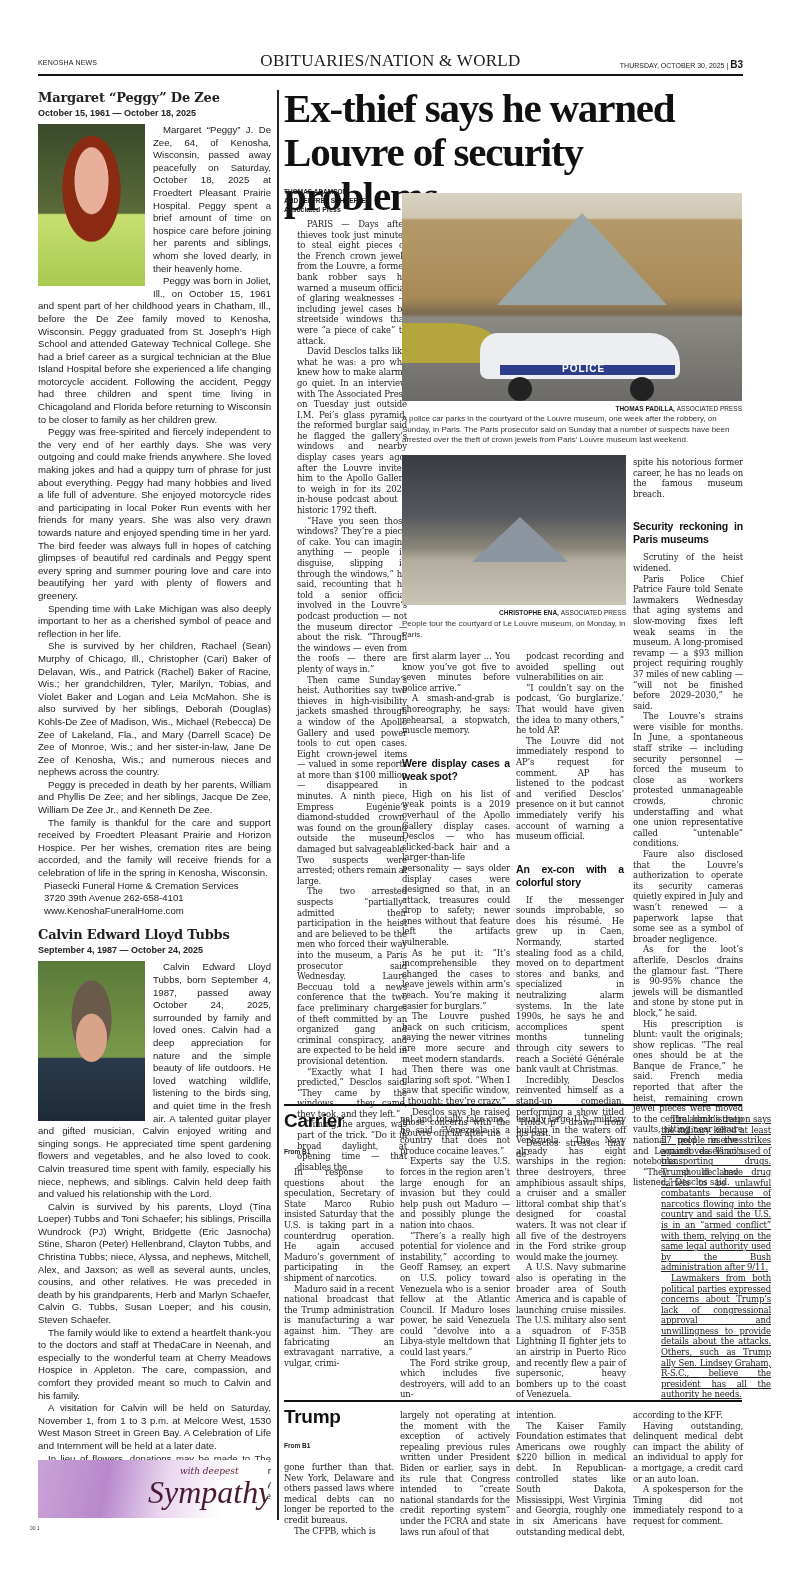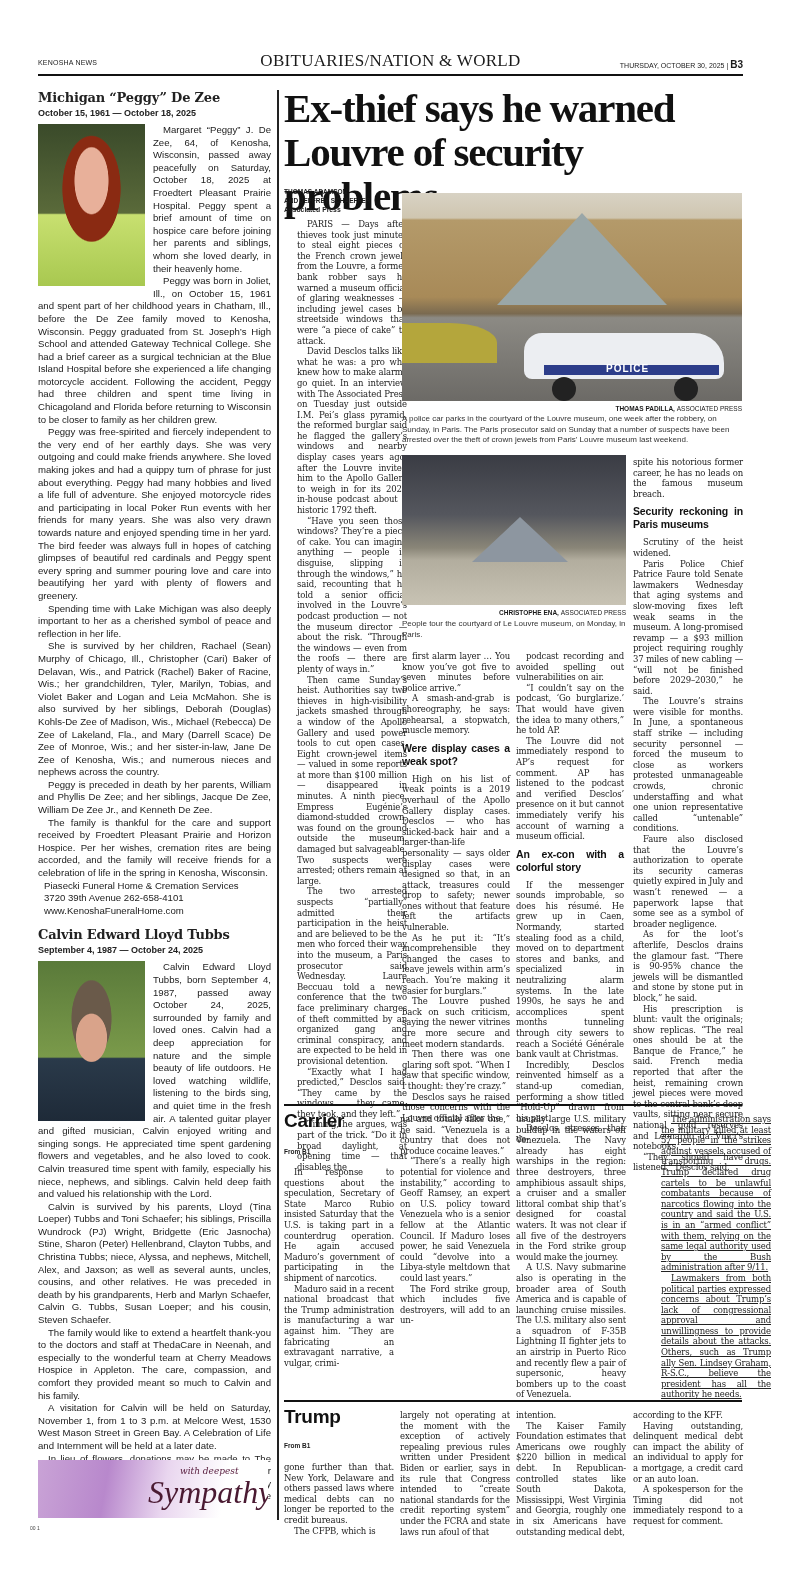--- a/index.html
+++ b/index.html
@@ -31,27 +31,27 @@
 
   .vrule { position: absolute; left: 277px; top: 90px; width: 1.5px; height: 1430px; background: #222; }
 
   
   .headline { position: absolute; left: 284px; top: 86px; width: 460px; font: 700 41px/44px "Liberation Serif", serif; letter-spacing: -1.2px; color: #111; }
   .byline { position: absolute; left: 284px; top: 187px; width: 110px; font: 700 6.5px/9px "Liberation Sans", sans-serif; }
   .byline .ap { font-size: 6.8px; }
   .body { font: 8.5px/10.6px "DejaVu Serif", serif; color: #222; text-align: justify; letter-spacing: -.15px; }
   .body p { text-indent: 10px; }
   .col { position: absolute; }
-  .subhead { font: 700 10.5px/13px "Liberation Sans", sans-serif; margin: 6px 0 6px; color: #111; }
+  .subhead { font: 700 10.5px/13px "Liberation Sans", sans-serif; margin: 21px 0 6px; color: #111; }
 
   .photo1 { position: absolute; left: 402px; top: 193px; width: 340px; height: 208px; overflow: hidden;
     background: linear-gradient(180deg, #d8d2c4 0%, #cfc6b0 12%, #b49a6a 13%, #a88a58 50%, #7a6a50 58%, #8c8a84 60%, #6c6a66 100%); }
   .pyramid { position: absolute; left: 95px; top: 20px; width: 0; height: 0; border-left: 85px solid transparent; border-right: 85px solid transparent; border-bottom: 92px solid #9aa7a8; }
   .hedge { position: absolute; left: 0; top: 130px; width: 95px; height: 40px; background: #b4a63c; border-radius: 0 50% 0 0; }
-  .police { position: absolute; left: 78px; top: 140px; width: 200px; height: 46px; background: #eceef2; border-radius: 18px 30px 8px 8px; margin-left: 44px; }
+  .police { position: absolute; left: 78px; top: 140px; width: 200px; height: 46px; background: #eceef2; border-radius: 18px 30px 8px 8px; }
   .police-stripe { position: absolute; left: 20px; top: 32px; width: 175px; height: 10px; background: #2d3d8a; }
   .police-text { position: absolute; left: 82px; top: 30px; font: 700 10px "Liberation Sans", sans-serif; color: #fff; letter-spacing: 1px; }
   .wheel { position: absolute; top: 44px; width: 24px; height: 24px; border-radius: 50%; background: #222; }
   .credit { position: absolute; font: 700 6.5px "Liberation Sans", sans-serif; text-align: right; }
   .credit span { font-weight: 400; }
   .caption { position: absolute; font: 8px/10.5px "Liberation Sans", sans-serif; color: #333; }
 
   .photo2 { position: absolute; left: 402px; top: 455px; width: 224px; height: 150px; overflow: hidden;
     background: linear-gradient(180deg, #3a3c44 0%, #55575e 40%, #8a8678 62%, #b2ad9e 70%, #c8c3b4 100%); }
   .pyramid2 { position: absolute; left: 70px; top: 62px; width: 0; height: 0; border-left: 48px solid transparent; border-right: 48px solid transparent; border-bottom: 45px solid #8d96a0; }
@@ -68,21 +68,21 @@
   <div class="mh-center">OBITUARIES/NATION &amp; WORLD</div>
   <span class="mh-right">
     <span>THURSDAY, OCTOBER 30, 2025</span>
     <span>|</span>
     <b>B3</b>
   </span>
 </div>
 
 <div class="obits">
   <div class="obit-block">
-    <div class="obit-name">Michigan “Peggy” De Zee</div>
+    <div class="obit-name">Margaret “Peggy” De Zee</div>
     <div class="obit-dates">October 15, 1961 — October 18, 2025</div>
     <div class="obit-photo photo-peggy"></div>
     <div class="obit-text">
       <p>Margaret “Peggy” J. De Zee, 64, of Kenosha, Wisconsin, passed away peacefully on Saturday, October 18, 2025 at Froedtert Pleasant Prairie Hospital. Peggy spent a brief amount of time on hospice care before joining her parents and siblings, whom she loved dearly, in their heavenly home.</p>
       <p>Peggy was born in Joliet, Ill., on October 15, 1961 and spent part of her childhood years in Chatham, Ill., before the De Zee family moved to Kenosha, Wisconsin. Peggy graduated from St. Joseph’s High School and attended Gateway Technical College. She had a brief career as a surgical technician at the Blue Island Hospital before she experienced a life changing motorcycle accident. Following the accident, Peggy had three children and spent time living in Chicagoland and Florida before returning to Wisconsin to be closer to family as her children grew.</p>
       <p>Peggy was free-spirited and fiercely independent to the very end of her earthly days. She was very outgoing and could make friends anywhere. She loved making jokes and had a quippy turn of phrase for just about everything. Peggy had many hobbies and lived a life full of adventure. She enjoyed motorcycle rides and participating in local Poker Run events with her friends for many years. She was also very drawn towards nature and enjoyed spending time in her yard. The bird feeder was always full in hopes of catching glimpses of beautiful red cardinals and Peggy spent every spring and summer pouring love and care into beautifying her yard with plenty of flowers and greenery.</p>
       <p>Spending time with Lake Michigan was also deeply important to her as a cherished symbol of peace and reflection in her life.</p>
       <p>She is survived by her children, Rachael (Sean) Murphy of Chicago, Ill., Christopher (Cari) Baker of Delavan, Wis., and Patrick (Rachel) Baker of Racine, Wis.; her grandchildren, Tyler, Marilyn, Tobias, and Violet Baker and Logan and Leia McMahon. She is also survived by her siblings, Deborah (Douglas) Kohls-De Zee of Madison, Wis., Michael (Rebecca) De Zee of Lakeland, Fla., and Mary (Darrell Scace) De Zee of Monroe, Wis.; and her sister-in-law, Jane De Zee of Kenosha, Wis.; and numerous nieces and nephews across the country.</p>
       <p>Peggy is preceded in death by her parents, William and Phyllis De Zee; and her siblings, Jacque De Zee, William De Zee Jr., and Kenneth De Zee.</p>
       <p>The family is thankful for the care and support received by Froedtert Pleasant Prairie and Horizon Hospice. Per her wishes, cremation rites are being accorded, and the family will receive friends for a celebration of life in the spring in Kenosha, Wisconsin.</p>
@@ -193,20 +193,21 @@
 
 <div class="hrule" style="top:1104px;"></div>
 <div class="jump-title" style="left:284px; top:1110px;">Carrier</div>
 <div class="jump-from" style="left:284px; top:1148px;">From B1</div>
 <div class="col body" style="left:284px; top:1167px; width:110px;">
   <p>In response to questions about the speculation, Secretary of State Marco Rubio insisted Saturday that the U.S. is taking part in a counterdrug operation. He again accused Maduro’s government of participating in the shipment of narcotics.</p>
   <p>Maduro said in a recent national broadcast that the Trump administration is manufacturing a war against him. “They are fabricating an extravagant narrative, a vulgar, crimi-</p>
 </div>
 <div class="col body" style="left:400px; top:1114px; width:110px;">
   <p style="text-indent:0">nal and totally fake one,” he said. “Venezuela is a country that does not produce cocaine leaves.”</p>
+  <p>Experts say the U.S. forces in the region aren’t large enough for an invasion but they could help push out Maduro — and possibly plunge the nation into chaos.</p>
   <p>“There’s a really high potential for violence and instability,” according to Geoff Ramsey, an expert on U.S. policy toward Venezuela who is a senior fellow at the Atlantic Council. If Maduro loses power, he said Venezuela could “devolve into a Libya-style meltdown that could last years.”</p>
   <p>The Ford strike group, which includes five destroyers, will add to an un-</p>
 </div>
 <div class="col body" style="left:516px; top:1114px; width:110px;">
   <p style="text-indent:0">usually large U.S. military buildup in the waters off Venezuela. The Navy already has eight warships in the region: three destroyers, three amphibious assault ships, a cruiser and a smaller littoral combat ship that’s designed for coastal waters. It was not clear if all five of the destroyers in the Ford strike group would make the journey.</p>
   <p>A U.S. Navy submarine also is operating in the broader area of South America and is capable of launching cruise missiles. The U.S. military also sent a squadron of F-35B Lightning II fighter jets to an airstrip in Puerto Rico and recently flew a pair of supersonic, heavy bombers up to the coast of Venezuela.</p>
 </div>
 <div class="col body" style="left:661px; top:1114px; width:110px;text-decoration:underline;">
   <p>The administration says the military killed at least 57 people in the strikes against vessels accused of transporting drugs. Trump declared drug cartels to be unlawful combatants because of narcotics flowing into the country and said the U.S. is in an “armed conflict” with them, relying on the same legal authority used by the Bush administration after 9/11.</p>
   <p>Lawmakers from both political parties expressed concerns about Trump’s lack of congressional approval and unwillingness to provide details about the attacks. Others, such as Trump ally Sen. Lindsey Graham, R-S.C., believe the president has all the authority he needs.</p>

